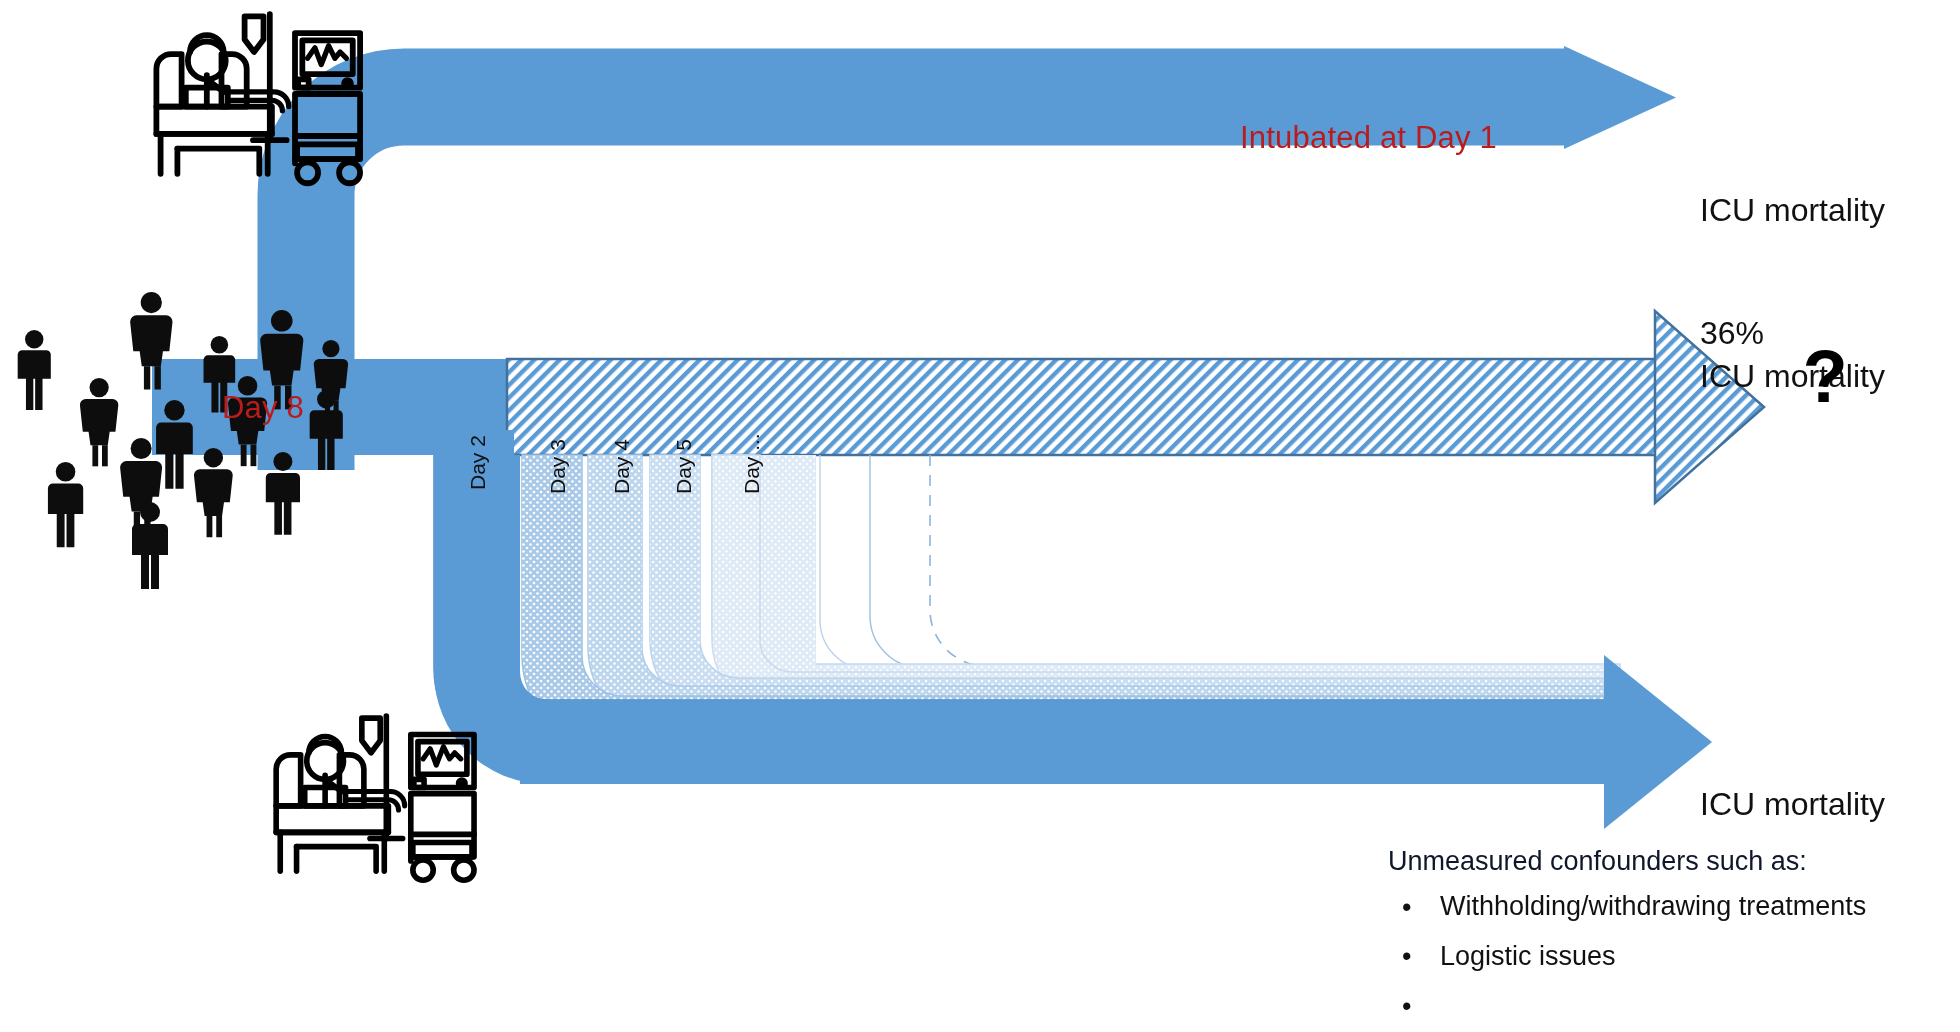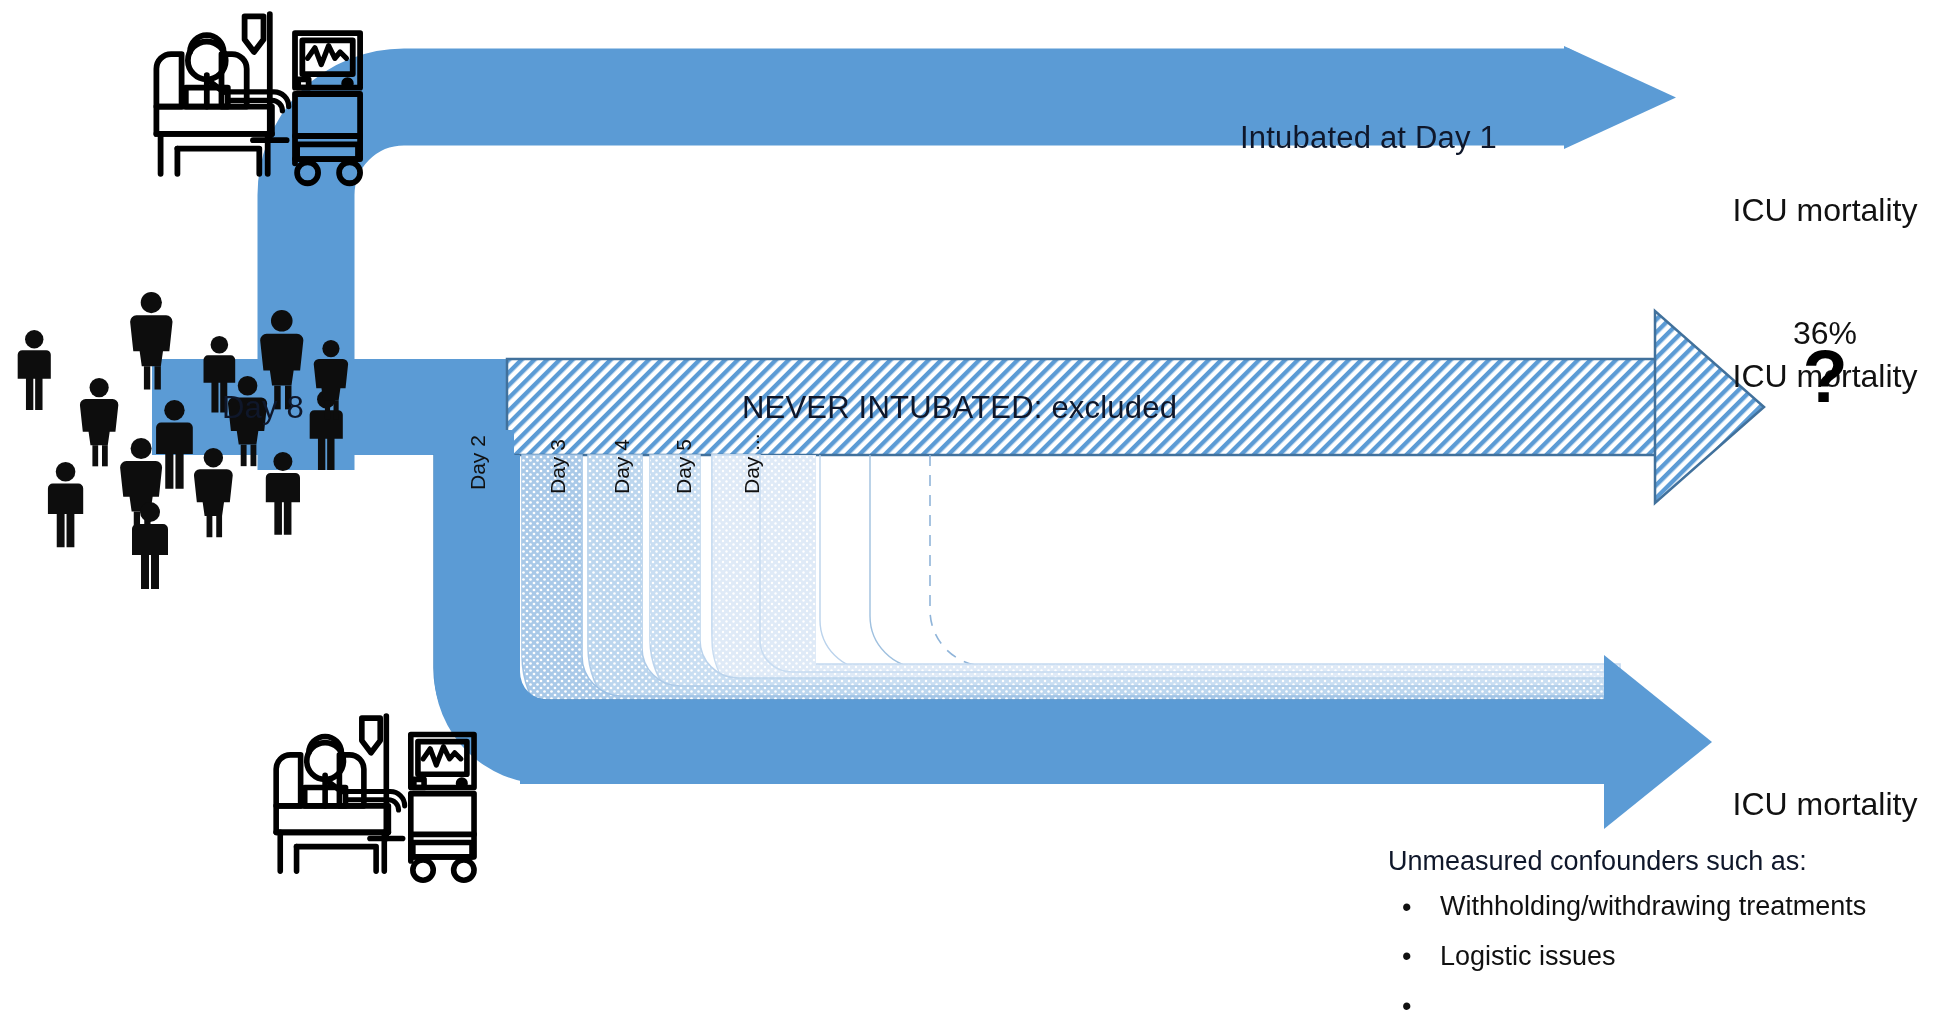--- a/index.html
+++ b/index.html
@@ -6,24 +6,24 @@
   body{
     width:1960px;height:1032px;
     font-family:"Liberation Sans","DejaVu Sans",sans-serif;
     color:#000;overflow:hidden;position:relative;
   }
   #stage{position:absolute;left:0;top:0;width:1960px;height:1032px;}
   #art{position:absolute;left:0;top:0;width:1960px;height:1032px;}
 
   .txt{position:absolute;white-space:pre;}
   .arrow-label{
-    font-size:31px;color:#0f172a;letter-spacing:.2px;
+    font-size:31px;color:#b91c1c;letter-spacing:.2px;
   }
   .outcome{
-    font-size:32px;color:#111;text-align:center;line-height:1.28;
+    font-size:32px;color:#111;text-align:left;line-height:1.28;
   }
   .qmark{
     font-size:74px;font-weight:700;color:#000;text-align:center;line-height:1;
   }
   .daylabel{
     font-size:21px;color:#111;
     transform:rotate(-90deg);transform-origin:left top;
     white-space:nowrap;
   }
   .conf-title{font-size:27px;color:#0f172a;}
@@ -312,21 +312,20 @@
 
   <div class="txt arrow-label" style="left:1240px;top:120px;">Intubated at Day 1</div>
 
   <div class="txt outcome" style="left:1700px;top:108px;width:250px;">
     <div>ICU mortality</div>
     <div>36%</div>
   </div>
 
   <div class="txt arrow-label" style="left:222px;top:390px;">Day 8</div>
 
-  <div class="txt arrow-label" style="left:742px;top:390px;">NEVER INTUBATED: excluded</div>
 
   <div class="txt outcome" style="left:1700px;top:274px;width:250px;">
     <div>ICU mortality</div>
   </div>
   <div class="txt qmark" style="left:1700px;top:340px;width:250px;">?</div>
 
   <div class="txt daylabel" style="left:466px;top:490px;">Day 2</div>
   <div class="txt daylabel" style="left:546px;top:494px;">Day 3</div>
   <div class="txt daylabel" style="left:610px;top:494px;">Day 4</div>
   <div class="txt daylabel" style="left:672px;top:494px;">Day 5</div>

